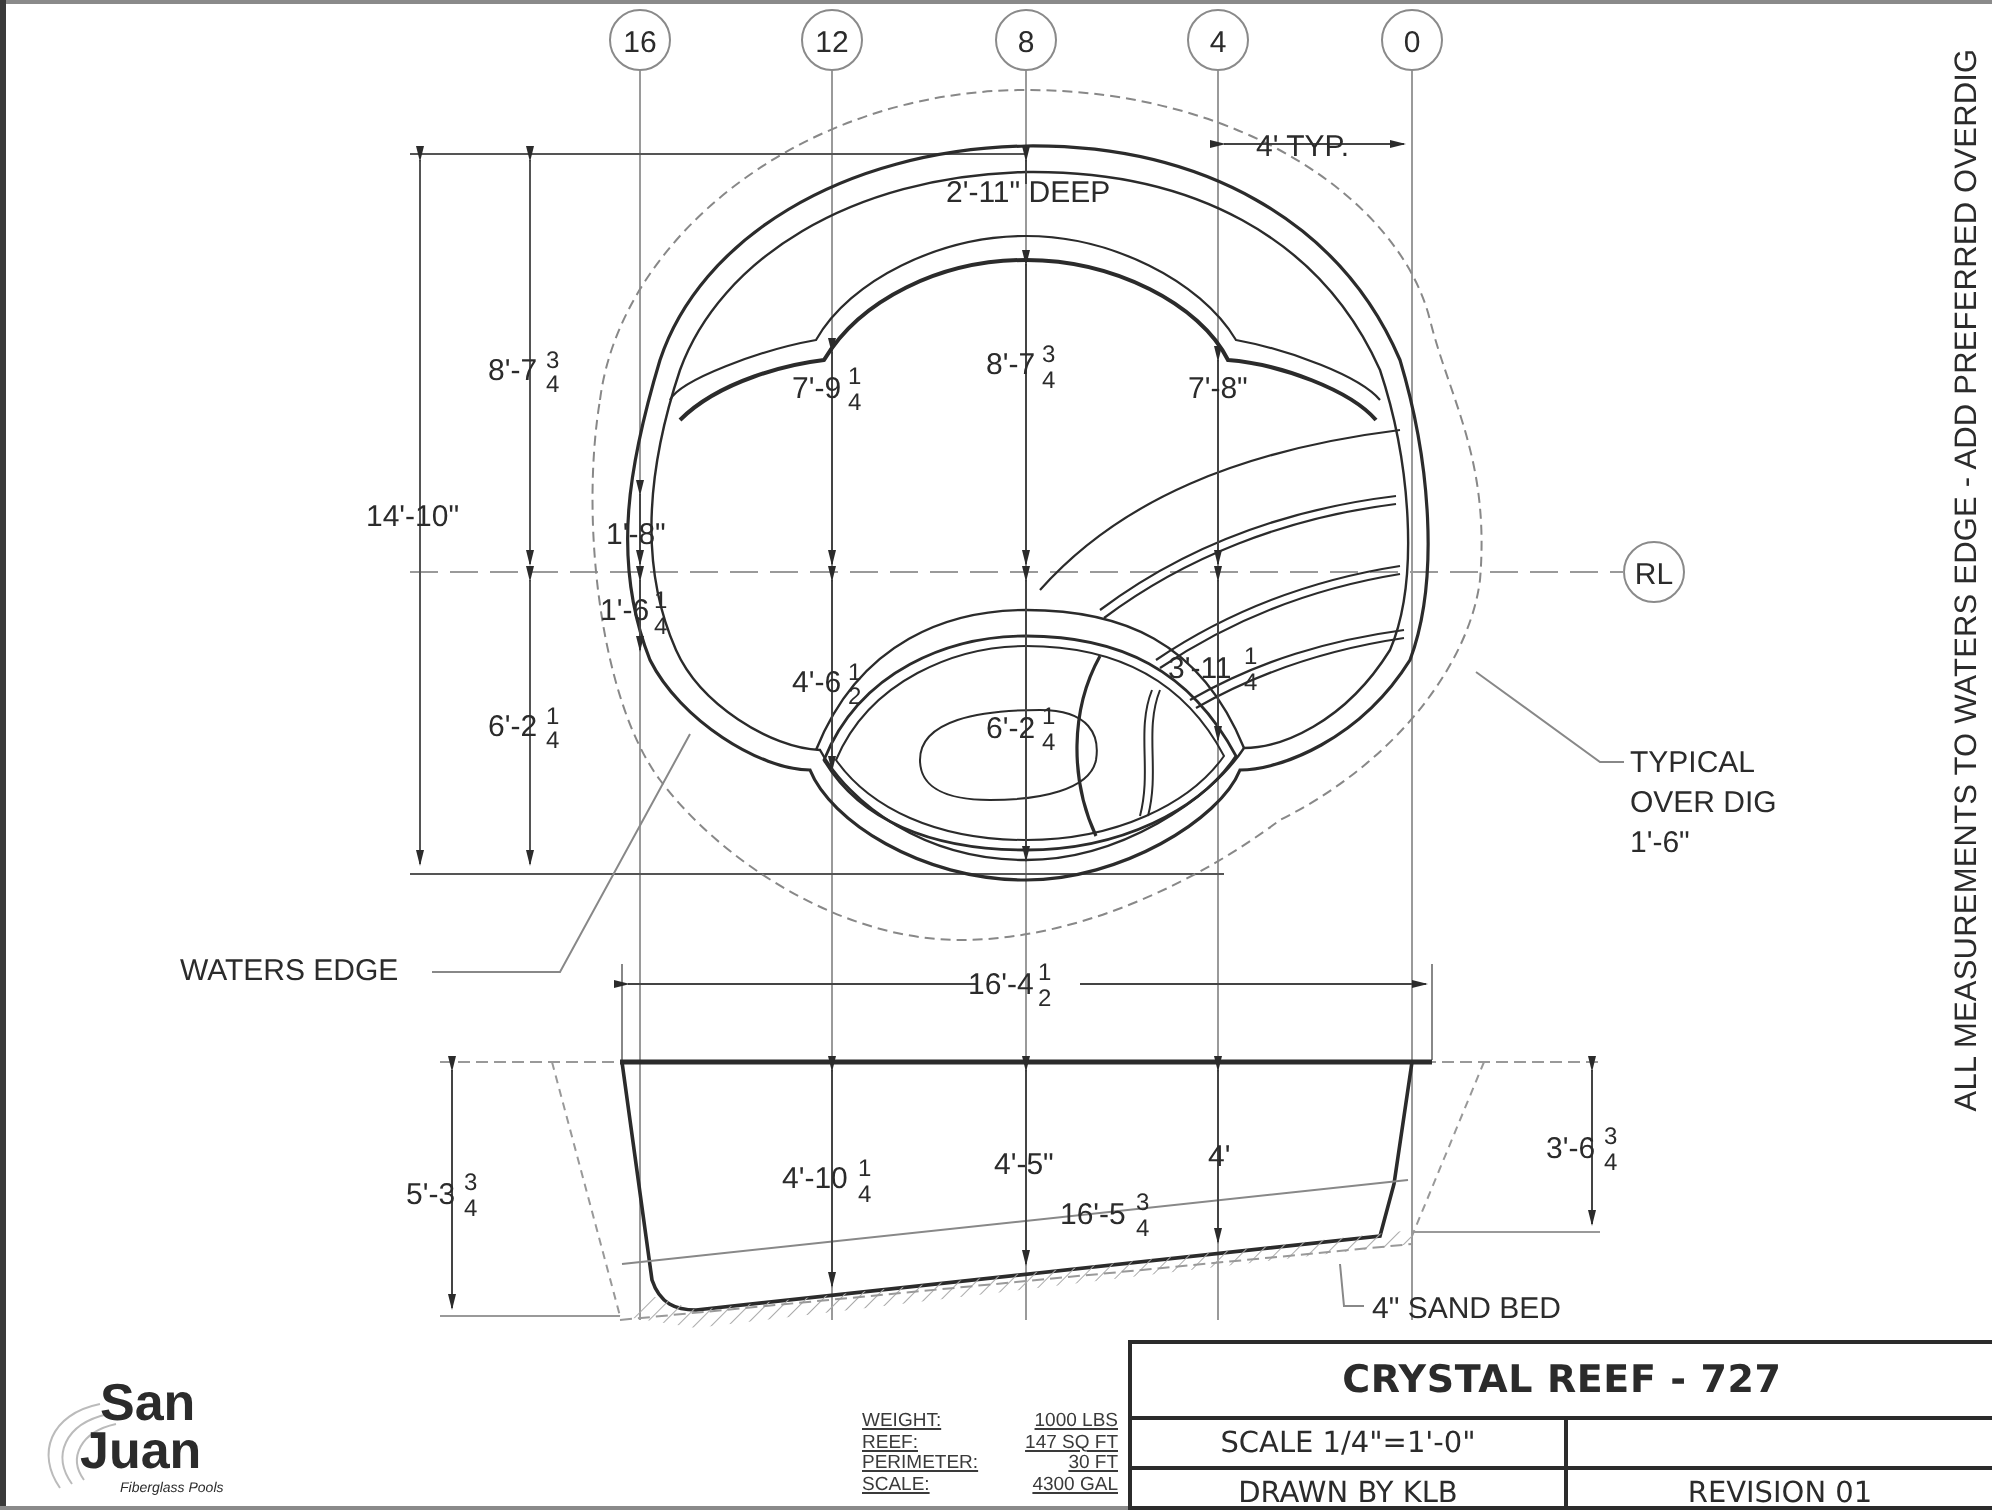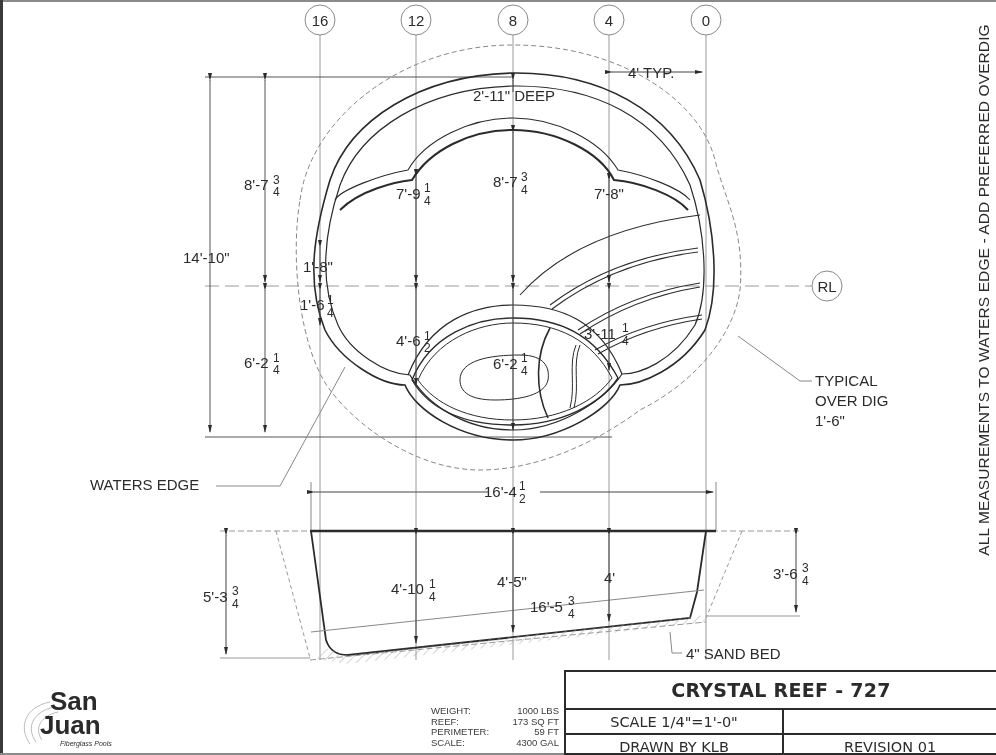--- a/index.html
+++ b/index.html
@@ -13,21 +13,21 @@
   .frac { font-size:12px; }
   .side-note { position:absolute; left:972px; top:0; width:24px; height:580px; }
   .side-note span { position:absolute; left:50%; top:50%; transform:translate(-50%,-50%) rotate(-90deg); white-space:nowrap; font-size:15.5px; color:#2b2b2b; letter-spacing:0.1px; }
   
   .tb { position:absolute; left:564px; top:670px; width:432px; height:85px; border:2px solid #2b2b2b; border-right:none; box-sizing:border-box; background:#fff; }
   .tb-title { height:36px; border-bottom:2px solid #2b2b2b; display:flex; align-items:center; justify-content:center; font-size:19px; color:#2b2b2b; font-family:"DejaVu Sans", sans-serif; letter-spacing:0.3px;font-weight:bold; }
   .tb-row { display:flex; height:23px; border-bottom:2px solid #2b2b2b; }
   .tb-row:last-child { border-bottom:none; }
   .tb-cell { flex:1; display:flex; align-items:center; justify-content:center; font-size:14.5px; color:#2b2b2b; font-family:"DejaVu Sans", sans-serif; }
   .tb-cell:first-child { border-right:2px solid #2b2b2b; flex:0 0 216px; }
-  .specs { position:absolute; left:431px; top:706px; width:128px; font-size:9.5px; color:#3a3a3a; line-height:10.5px; }
+  .specs { position:absolute; left:431px; top:706px; width:128px; font-size:9.5px; color:#3a3a3a; line-height:10.5px;text-decoration:underline; }
   .spec-row { display:flex; justify-content:space-between; }
   .logo { position:absolute; left:10px; top:682px; width:125px; height:70px; }
 </style>
 </head>
 <body>
 
 <div id="frame">
   <div class="border-top"></div>
   <div class="border-left"></div>
   <div class="border-bottom"></div>
@@ -232,25 +232,25 @@
     <text x="50" y="64" font-size="7" font-style="italic" font-family="DejaVu Serif, serif" fill="#333">Fiberglass Pools</text>
   </svg>
 
   <div class="specs">
     <div class="spec-row">
         <span>WEIGHT:</span>
         <span>1000 LBS</span>
       </div>
     <div class="spec-row">
         <span>REEF:</span>
-        <span>173 SQ FT</span>
+        <span>147 SQ FT</span>
       </div>
     <div class="spec-row">
         <span>PERIMETER:</span>
-        <span>59 FT</span>
+        <span>30 FT</span>
       </div>
     <div class="spec-row">
         <span>SCALE:</span>
         <span>4300 GAL</span>
       </div>
   </div>
 
   <div class="tb">
     <div class="tb-title">CRYSTAL REEF - 727</div>
     <div class="tb-row">

